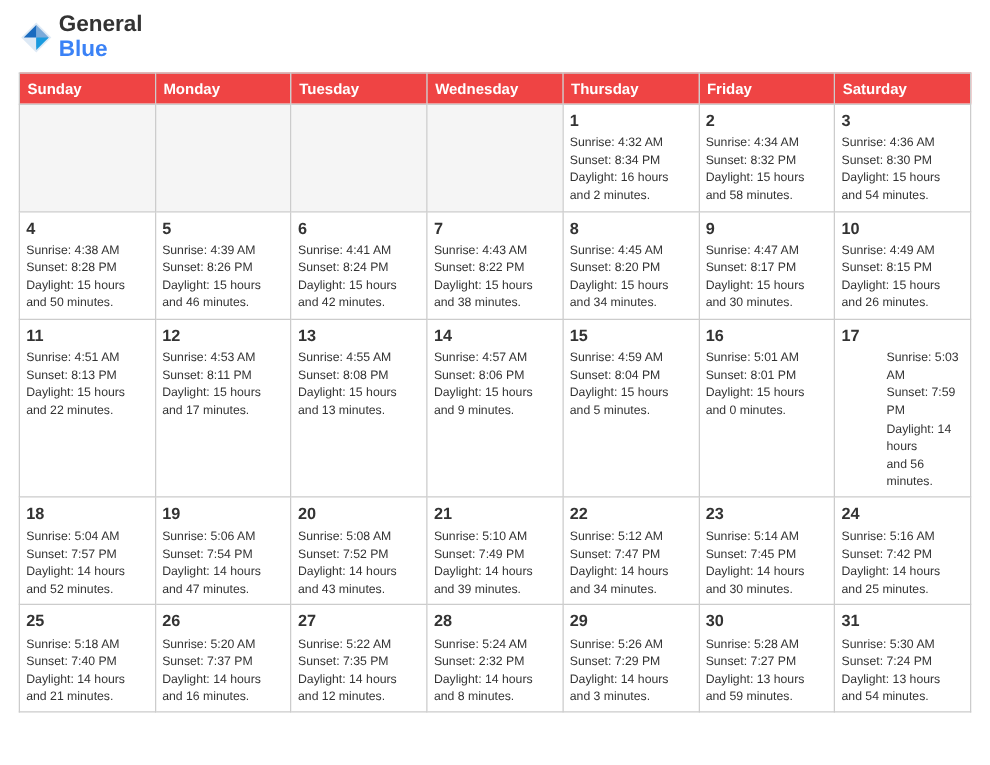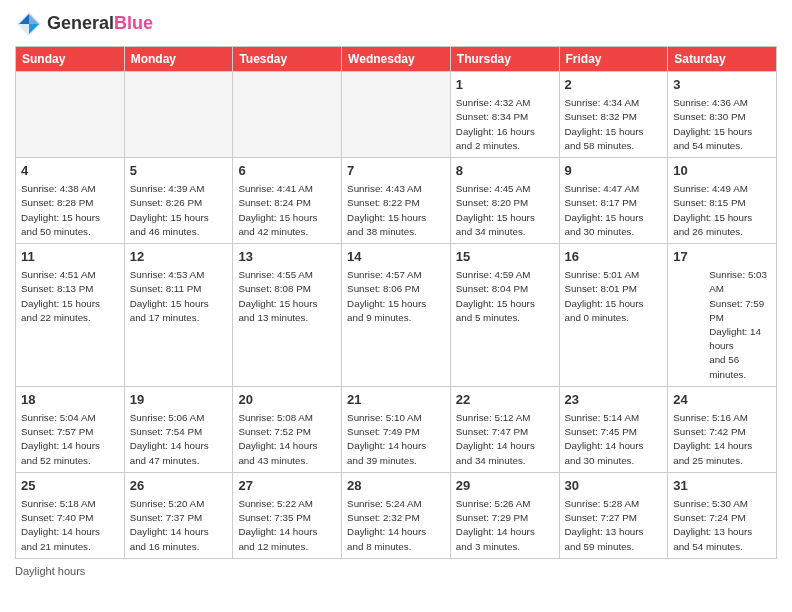--- a/index.html
+++ b/index.html
@@ -21,32 +21,32 @@
       align-items: flex-start;
       margin-bottom: 8px;
     }
     .logo {
       display: flex;
       align-items: center;
       gap: 4px;
     }
     .logo-text {
       display: flex;
-      flex-direction: row;
+      flex-direction: column;
       line-height: 1.1;
     }
     .logo-general {
       font-size: 18px;
       font-weight: bold;
       color: #333;
     }
     .logo-blue {
       font-size: 18px;
       font-weight: bold;
-      color: #ec4899;
+      color: #3b82f6;
     }
     .logo-icon {
       width: 28px;
       height: 28px;
     }
     .title-block {
       text-align: right;
     }
     .month-year {
       font-size: 36px;
@@ -360,16 +360,13 @@
             <span class="day-num">31</span>
             <div class="day-info" style="white-space: pre-line;">Sunrise: 5:30 AM
 Sunset: 7:24 PM
 Daylight: 13 hours
 and 54 minutes.</div>
           </td>
         </tr>
       </tbody>
   </table>
 
-  <div class="footer">
-    <span>Daylight hours</span>
-  </div>
 </div>
 
 </body></html>

